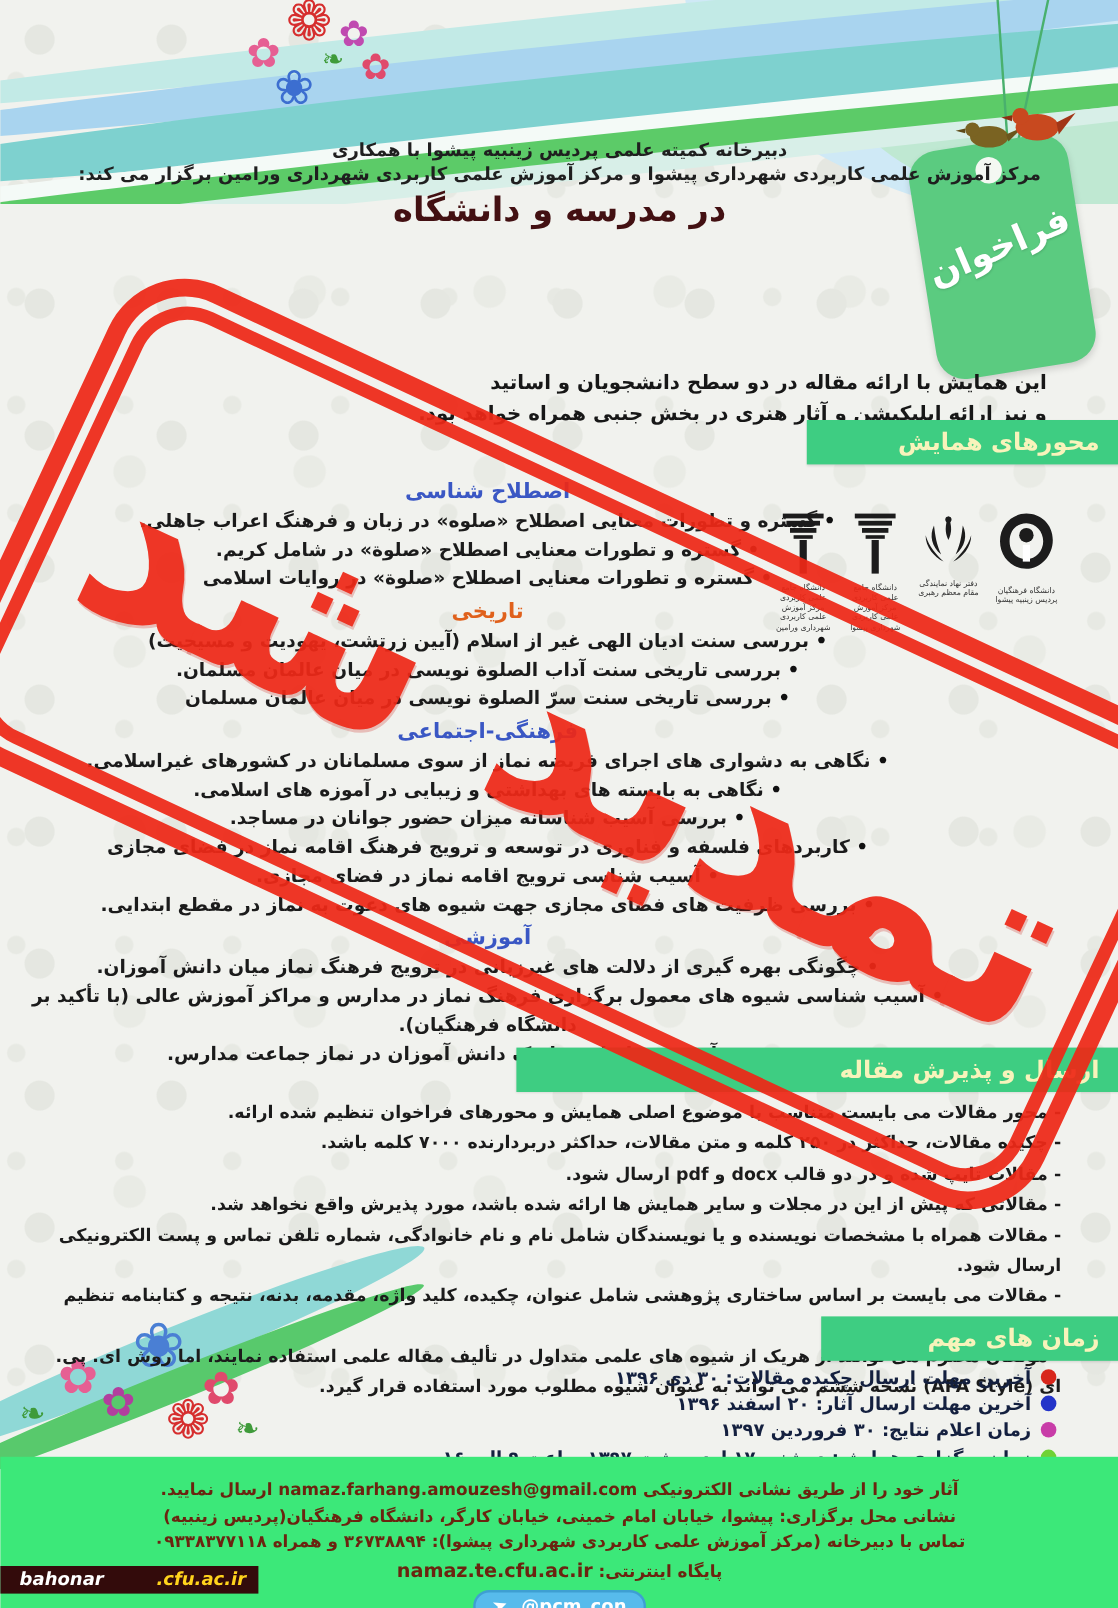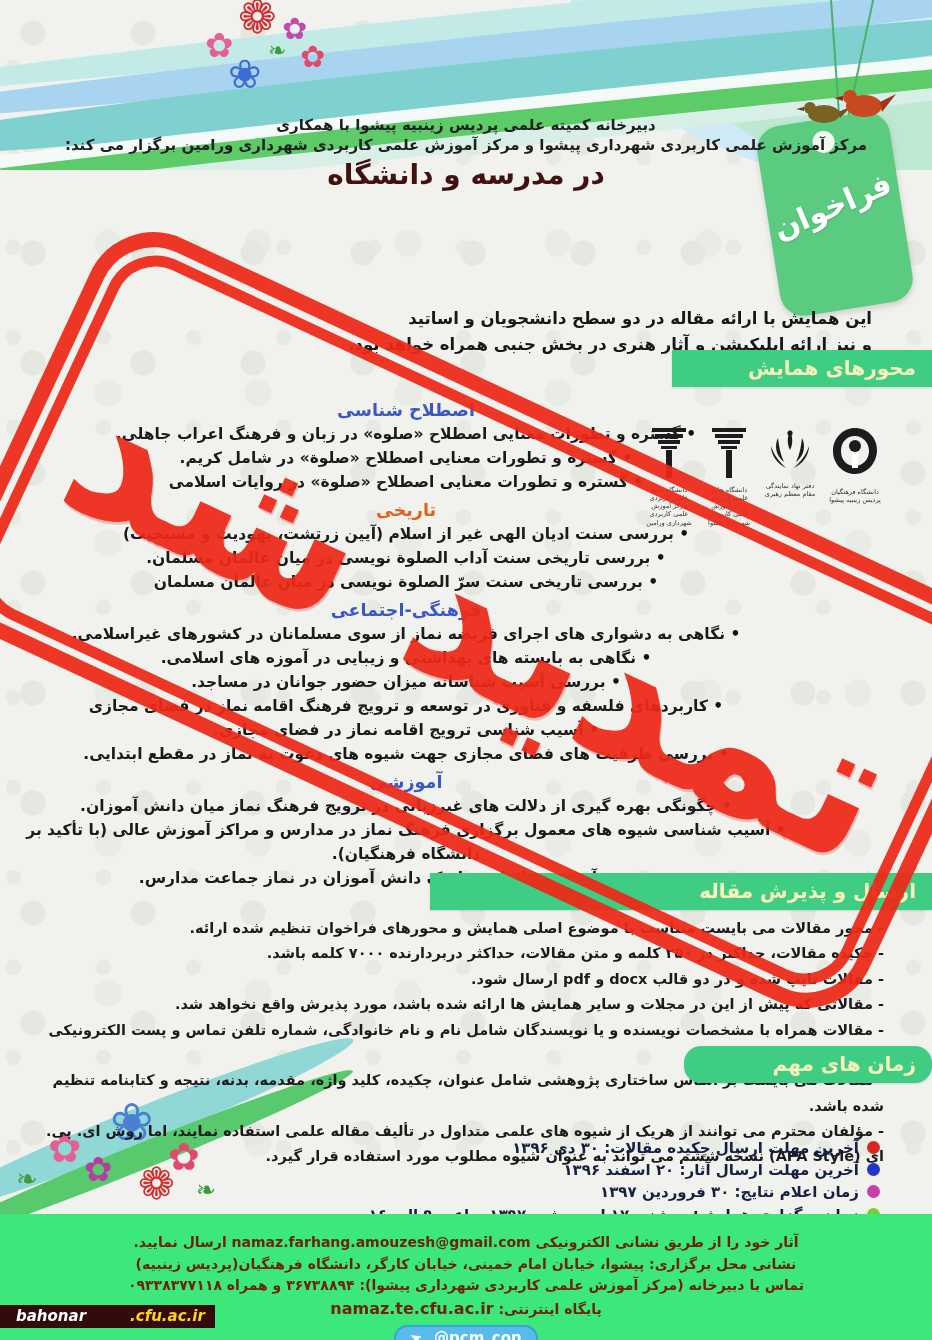--- a/index.html
+++ b/index.html
@@ -39,21 +39,21 @@
   .head{position:absolute;top:116px;left:0;right:0;text-align:center;z-index:10;color:#1f1f1f;}
   .head .l1{font-size:15px;font-weight:700;}
   .head .l2{font-size:15px;font-weight:700;margin-top:2px;}
   .title{margin-top:14px;font-size:52px;font-weight:800;color:#5e1316;letter-spacing:-1px;}
   .subtitle{margin-top:4px;font-size:28px;font-weight:800;color:#431012;}
   .intro{position:absolute;top:306px;left:0;right:60px;z-index:10;font-size:16.5px;font-weight:700;color:#171717;line-height:1.6;padding-left:28px;}
   
   .bar{position:absolute;right:0;height:37px;background:#3ecd82;color:#f8f3bb;font-weight:800;font-size:20px;line-height:37px;padding-right:16px;z-index:12;box-shadow:0 1px 2px rgba(0,0,0,.12);}
   .bar-axes{top:350px;width:244px;}
   .bar-sub{top:873px;width:486px;}
-  .bar-dates{top:1046px;width:232px;border-radius:17px;}
+  .bar-dates{top:1097px;width:232px;}
   
   .axes{position:absolute;top:394px;right:140px;left:20px;z-index:10;text-align:center;}
   .g-title{font-size:17.5px;font-weight:800;margin:6px 0 2px;}
   .g-blue{color:#3a57c4;}
   .g-orange{color:#e0611c;}
   .axes .it{font-size:15.5px;font-weight:700;color:#1b1b1b;line-height:1.55;}
   .axes .it::before{content:"• ";color:#111;}
   
   .sub{position:absolute;top:916px;right:48px;left:26px;z-index:10;text-align:right;}
   .sub .it{font-size:14.5px;font-weight:700;color:#1b1b1b;line-height:1.75;}

